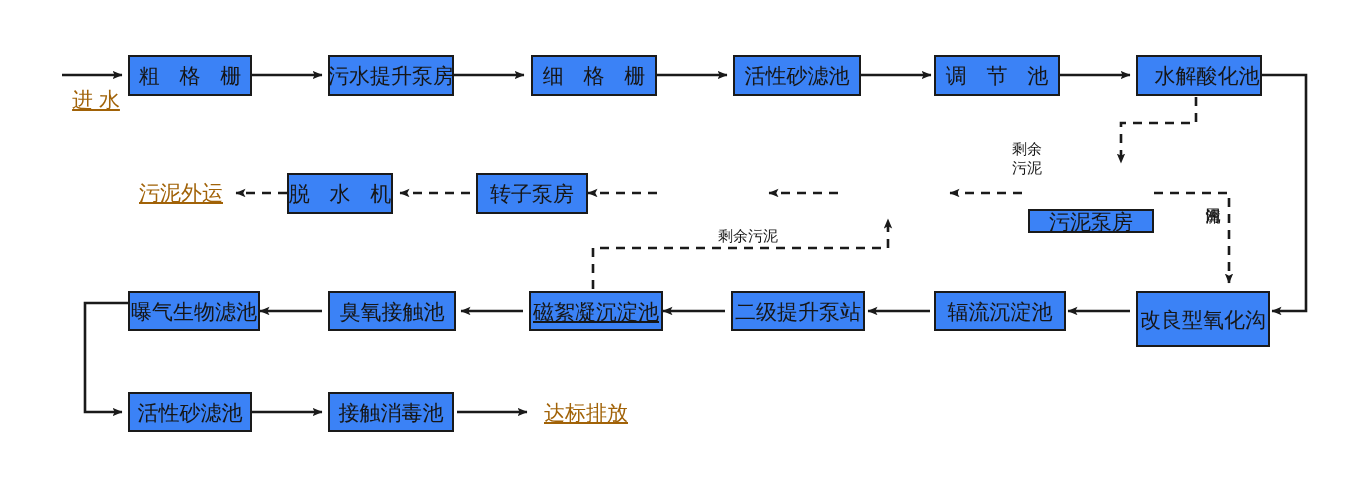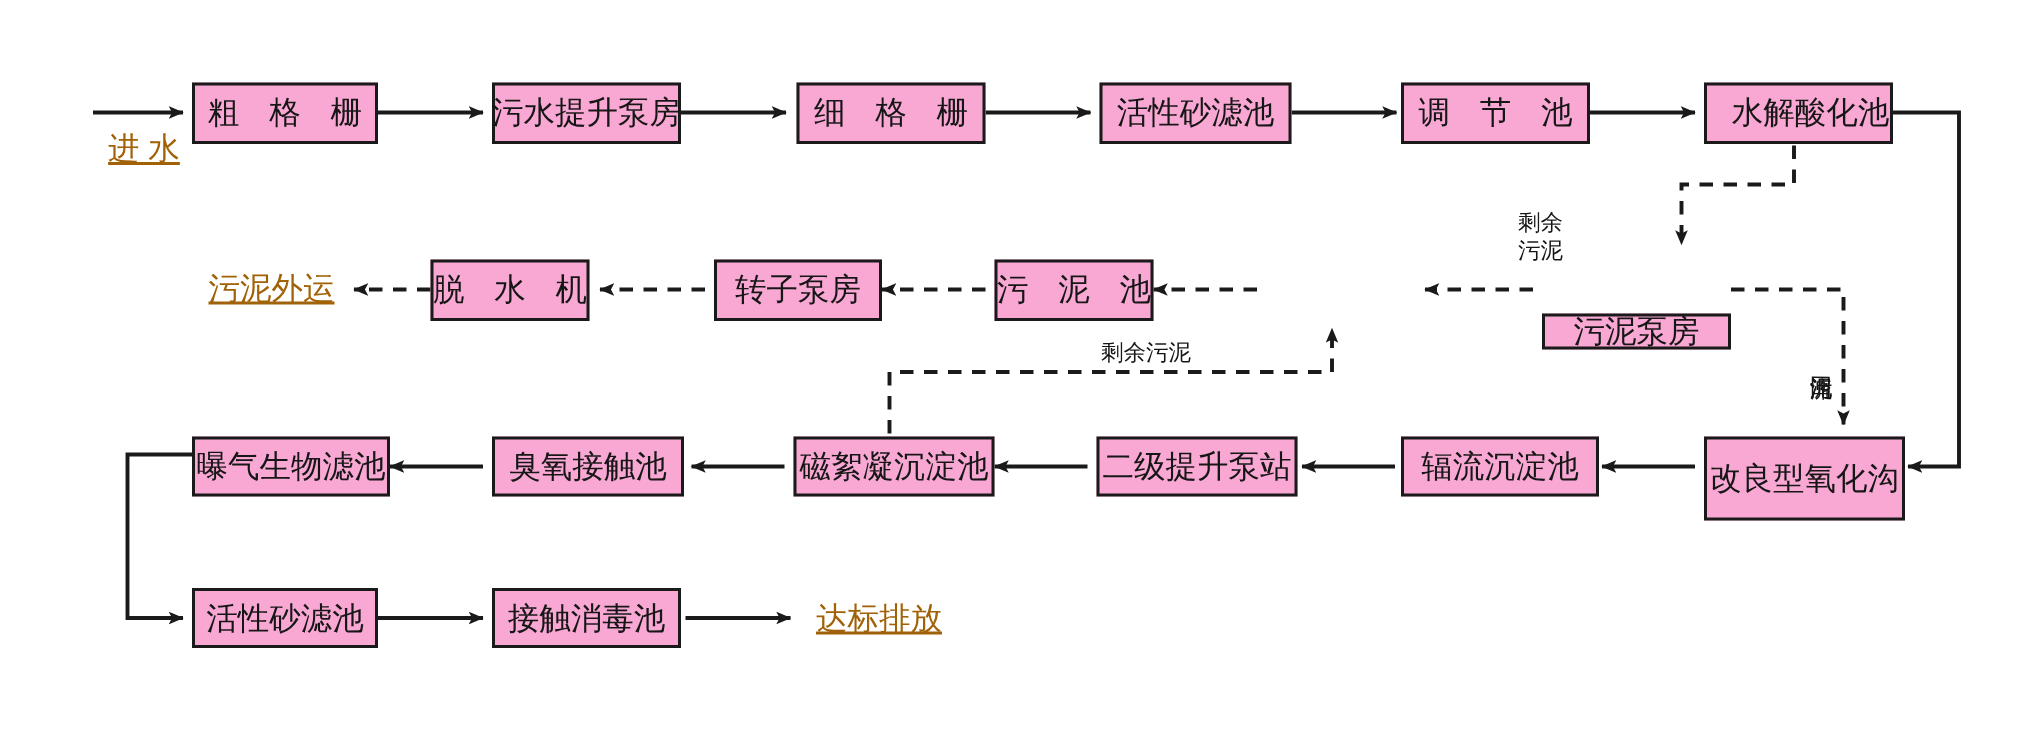--- a/index.html
+++ b/index.html
@@ -21,21 +21,21 @@
     position: absolute;
     left: 0;
     top: 0;
     width: 1354px;
     height: 501px;
   }
   .node-box {
     position: absolute;
     box-sizing: border-box;
     border: 2.5px solid #1a1a1a;
-    background: #f9a8d4;
+    background: #3b82f6;
     display: flex;
     align-items: center;
     justify-content: center;
     color: #161616;
     font-size: 21px;
     line-height: 1;
     white-space: nowrap;
     letter-spacing: 0px;
   }
   .node-box.spaced {
@@ -52,21 +52,20 @@
     align-items: center;
     justify-content: center;
     text-decoration: underline;
   }
   .edge-label {
     position: absolute;
     color: #161616;
     font-size: 15px;
     line-height: 1.12;
     white-space: nowrap;
-    text-align: center;
   }
   .edge-label.vertical {
     writing-mode: vertical-rl;
     text-orientation: upright;
     letter-spacing: 0px;
     line-height: 1;
   }
   .edge-label.stack {
     line-height: 1.25;
   }
@@ -137,30 +136,29 @@
   <div class="node-box spaced" style="left:934px; top:55px; width:126px; height:41px;">调 节 池</div>
 
   <div class="node-box" style="left:1136px; top:55px; width:126px; height:41px;padding-left:16px;">水解酸化池</div>
 
   <div class="plain-label" style="left:126px; top:179px; width:110px; height:26px;">污泥外运</div>
 
   <div class="node-box spaced" style="left:287px; top:173px; width:106px; height:41px;">脱 水 机</div>
 
   <div class="node-box" style="left:476px; top:173px; width:112px; height:41px;">转子泵房</div>
 
-  <div class="node-box spaced" style="left:663px; top:173px; width:106px; height:41px;">污 泥 池</div>
 
 
   <div class="node-box" style="left:1028px; top:173px; width:126px; height:24px;margin-top:36px;">污泥泵房</div>
 
   <div class="node-box" style="left:128px; top:291px; width:132px; height:40px;">曝气生物滤池</div>
 
   <div class="node-box" style="left:328px; top:291px; width:128px; height:40px;">臭氧接触池</div>
 
-  <div class="node-box" style="left:529px; top:291px; width:134px; height:40px;">磁絮凝沉淀池</div>
+  <div class="node-box" style="left:529px; top:291px; width:134px; height:40px;text-decoration:underline;">磁絮凝沉淀池</div>
 
   <div class="node-box" style="left:731px; top:291px; width:134px; height:40px;">二级提升泵站</div>
 
   <div class="node-box" style="left:934px; top:291px; width:132px; height:40px;">辐流沉淀池</div>
 
   <div class="node-box" style="left:1136px; top:291px; width:134px; height:56px;">改良型氧化沟</div>
 
   <div class="node-box" style="left:128px; top:392px; width:124px; height:40px;">活性砂滤池</div>
 
   <div class="node-box" style="left:328px; top:392px; width:126px; height:40px;">接触消毒池</div>

